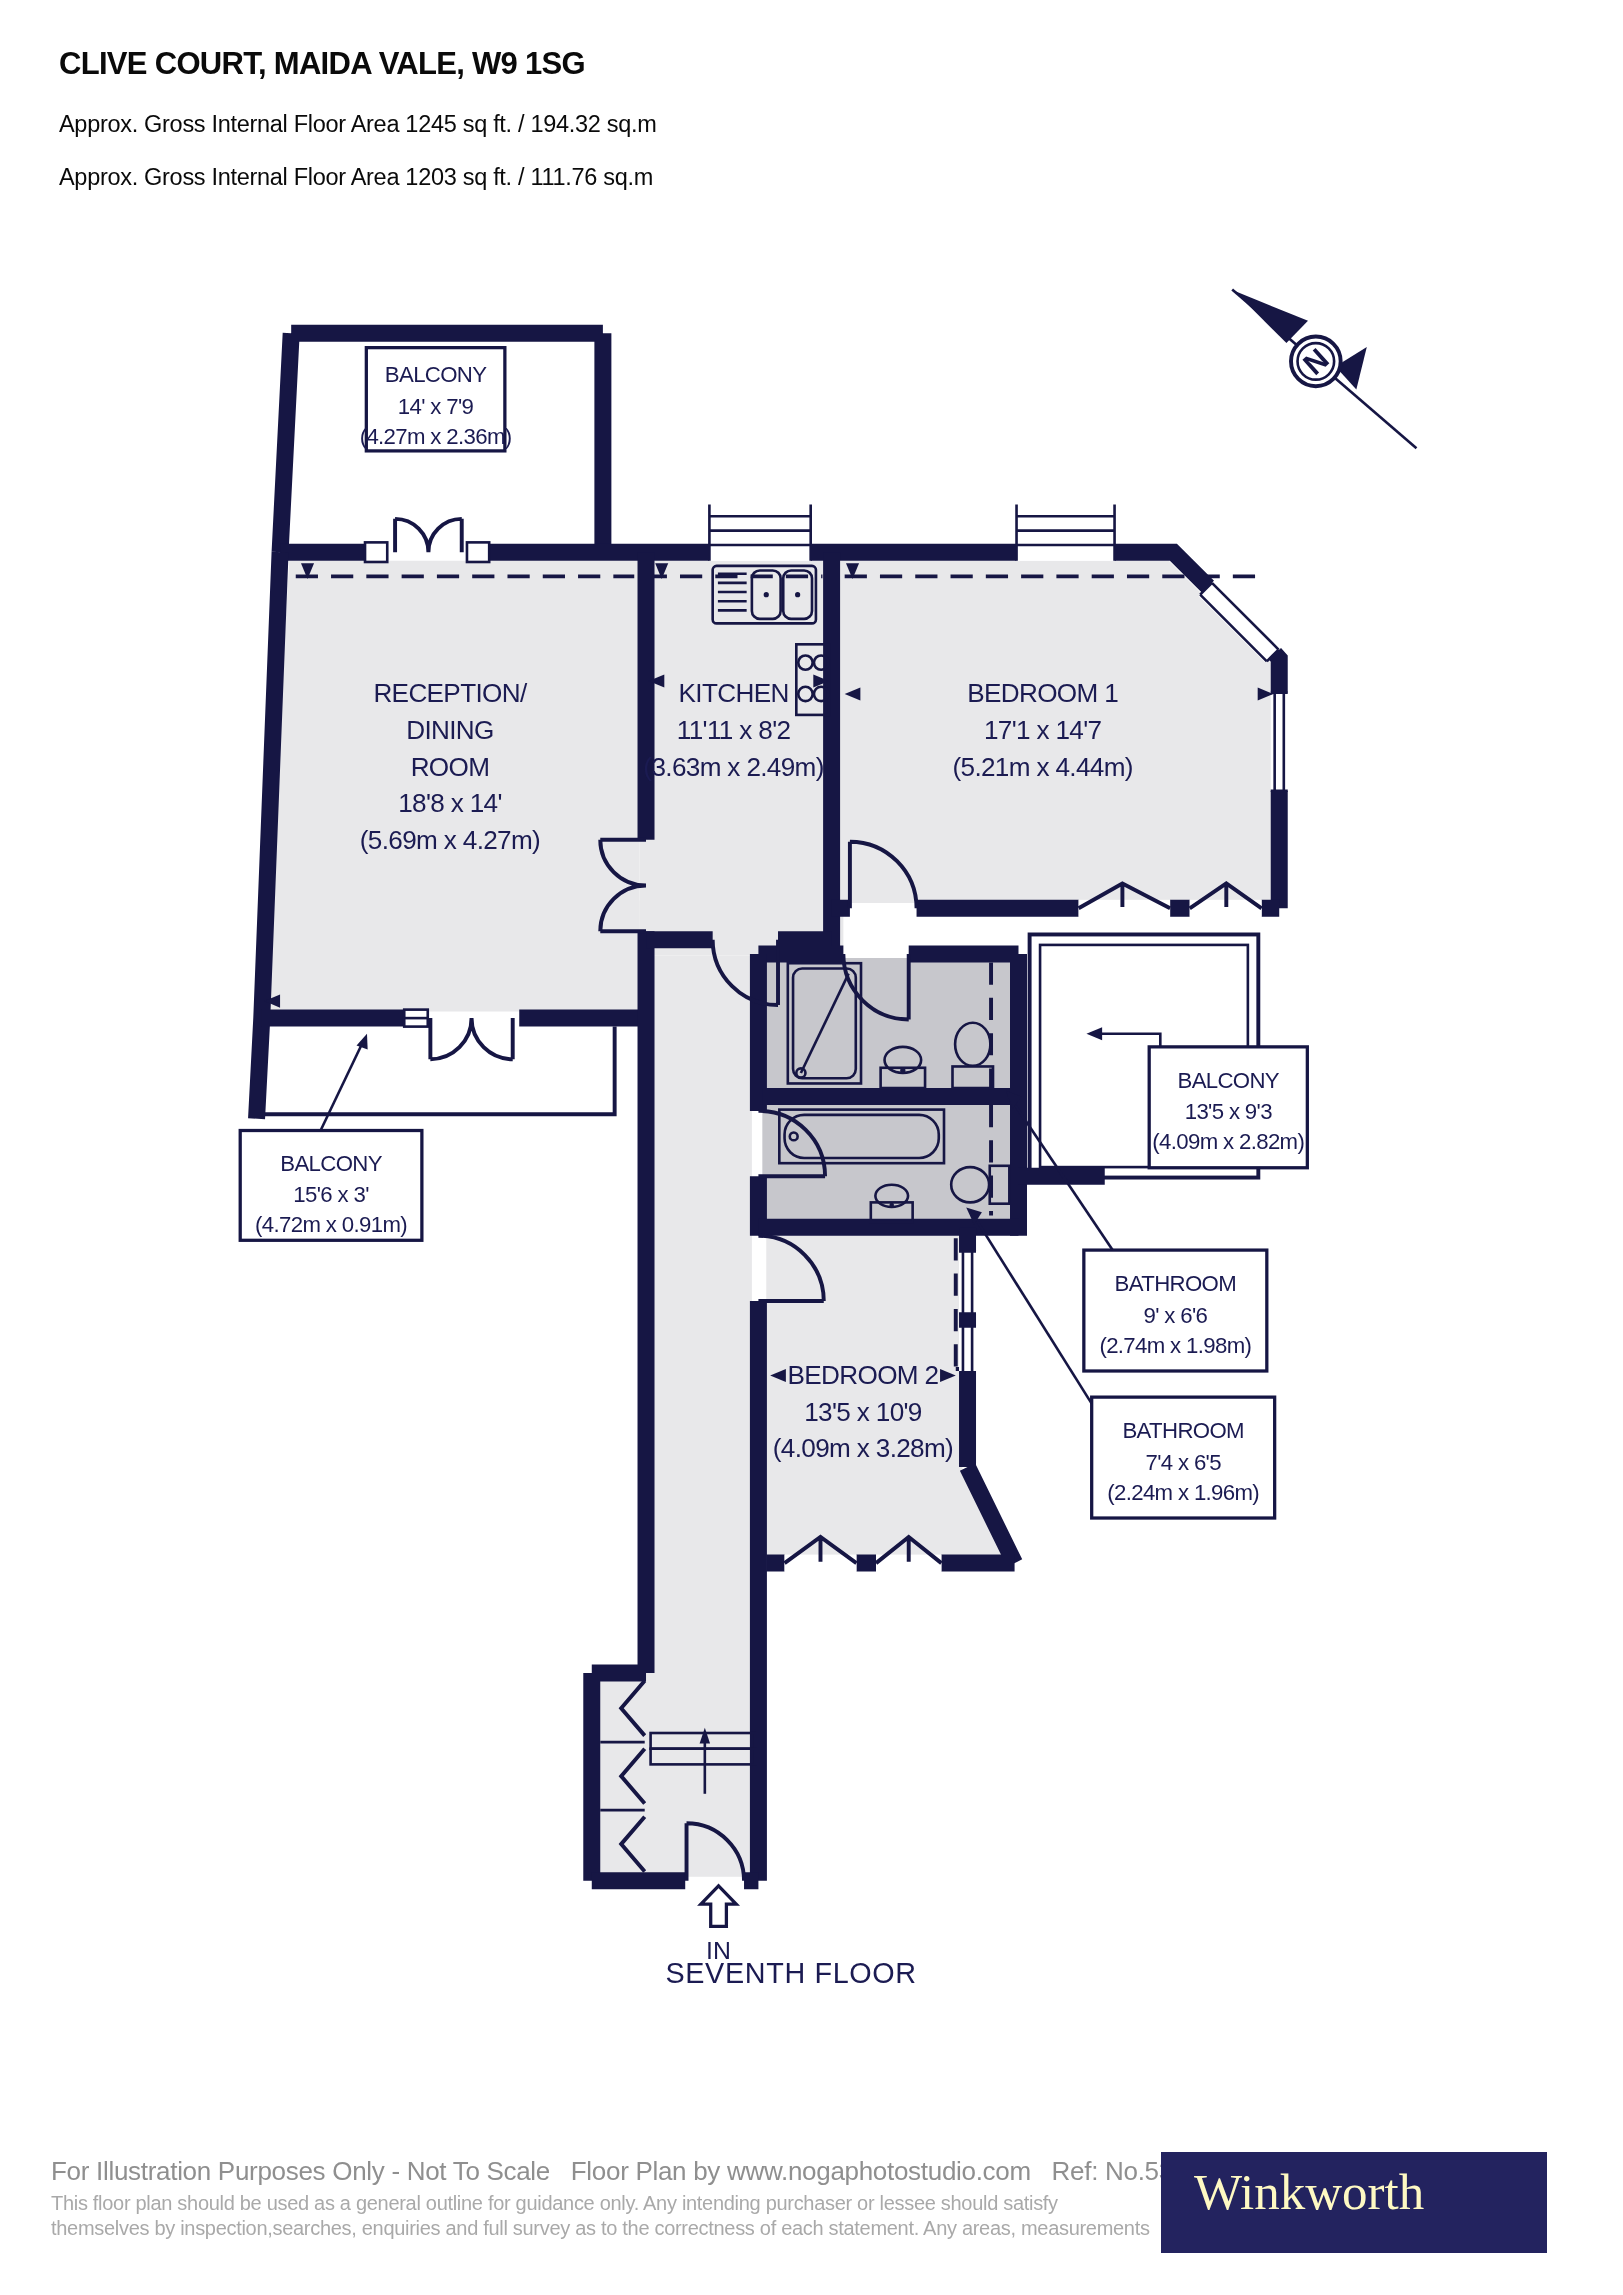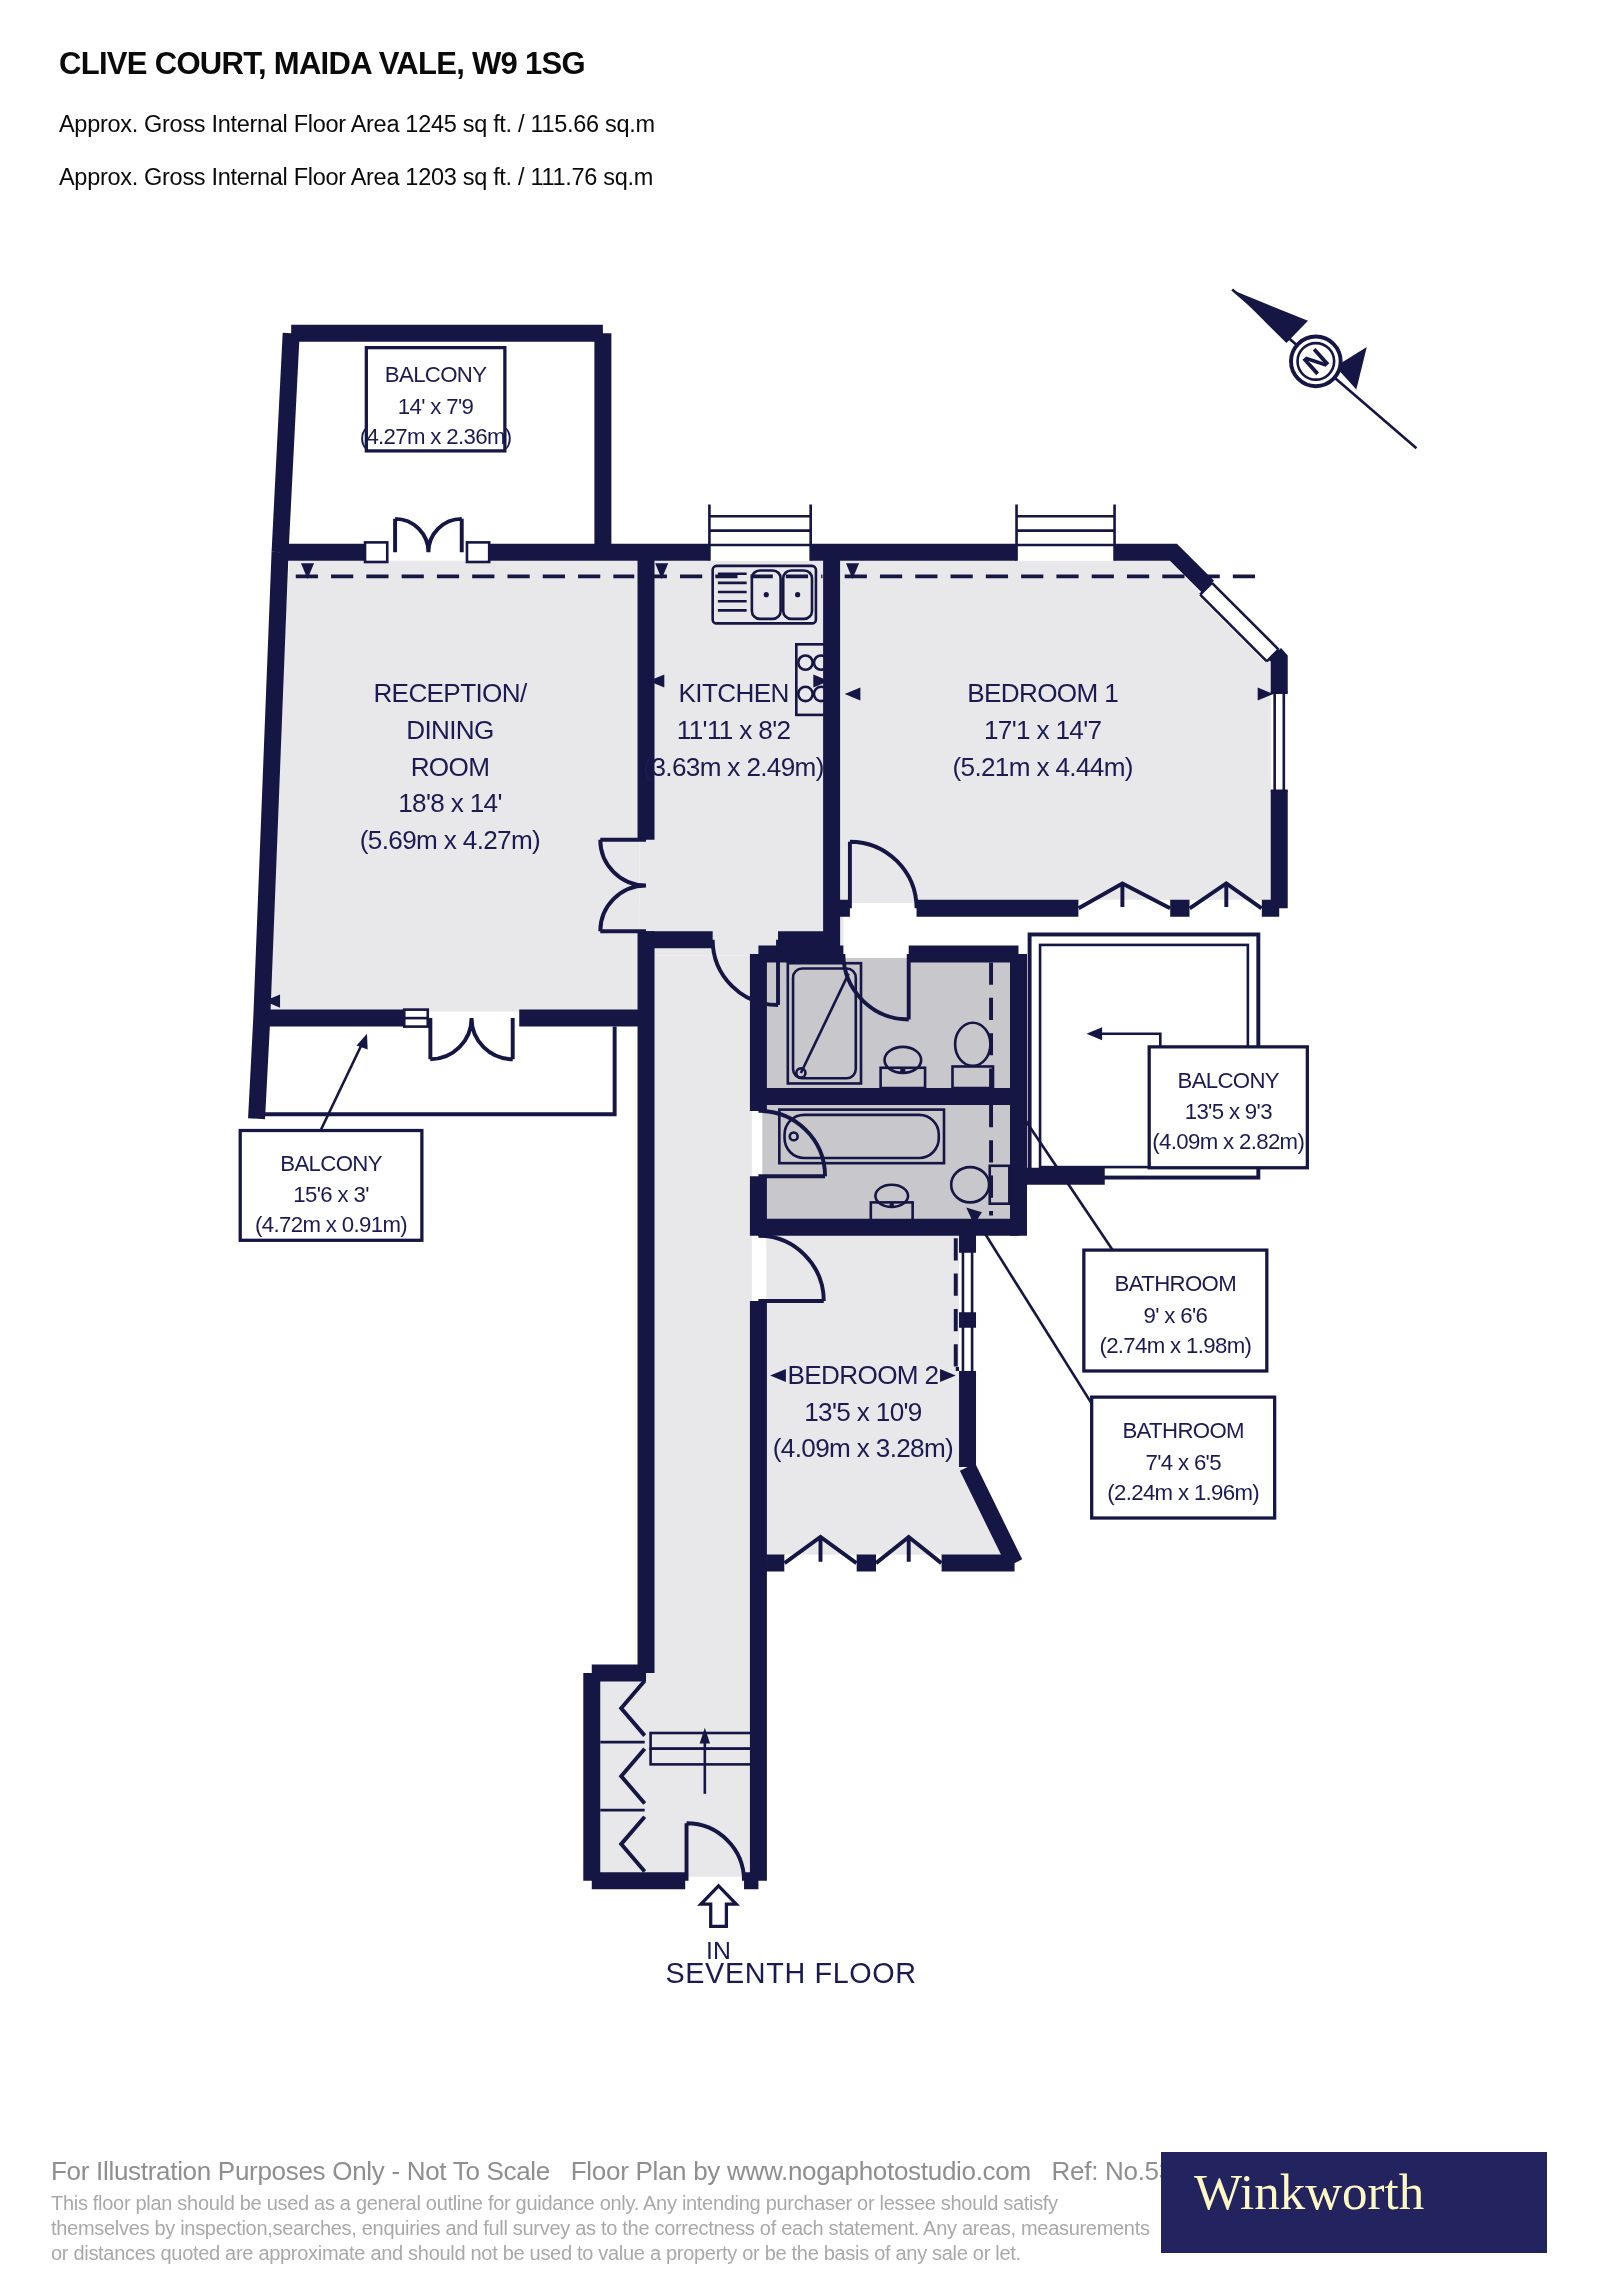--- a/index.html
+++ b/index.html
@@ -32,21 +32,21 @@
   .brand-box{position:absolute;left:1161px;top:2152px;width:386px;height:101px;background:var(--brand_bg);}
   .brand-box span{display:block;margin:10.5px 0 0 33px;font-family:"Liberation Serif",serif;font-size:51px;color:#fef9c3;}
 </style>
 </head>
 <body>
 
 
 
 <div class="header">
   <div class="title">CLIVE COURT, MAIDA VALE, W9 1SG</div>
-  <div class="sub">Approx. Gross Internal Floor Area 1245 sq ft. / 115.66 sq.m</div>
+  <div class="sub">Approx. Gross Internal Floor Area 1245 sq ft. / 194.32 sq.m</div>
   <div class="sub">Approx. Gross Internal Floor Area 1203 sq ft. / 111.76 sq.m</div>
 </div>
 
 <svg width="1624" height="2295" viewBox="0 0 2484 3512" xmlns="http://www.w3.org/2000/svg">
 
   <g>
     <polygon class="fl" points="442,858 978,858 978,1548 402,1548"></polygon>
     <rect class="fl" x="978" y="858" width="284" height="572"></rect>
     <polygon class="fl" points="1285,858 1788,858 1948,1018 1948,1382 1285,1382"></polygon>
     <rect class="fl" x="978" y="1378" width="312" height="84"></rect>
@@ -336,21 +336,20 @@
   </g>
 
   <text class="floorlbl" x="1210" y="3035">SEVENTH FLOOR</text>
 </svg>
 
 
 <div class="footer-line1">For Illustration Purposes Only - Not To Scale   Floor Plan by www.nogaphotostudio.com   Ref: No.53879</div>
 <div class="footer-para">
   <div>This floor plan should be used as a general outline for guidance only. Any intending purchaser or lessee should satisfy</div>
   <div>themselves by inspection,searches, enquiries and full survey as to the correctness of each statement. Any areas, measurements</div>
-  <div>or distances quoted are approximate and should not be used to value a property or be the basis of any sale or let.</div>
 </div>
 <div class="brand-box">
   <span>Winkworth</span>
 </div>
 
 
 
 
 
 </body></html>

